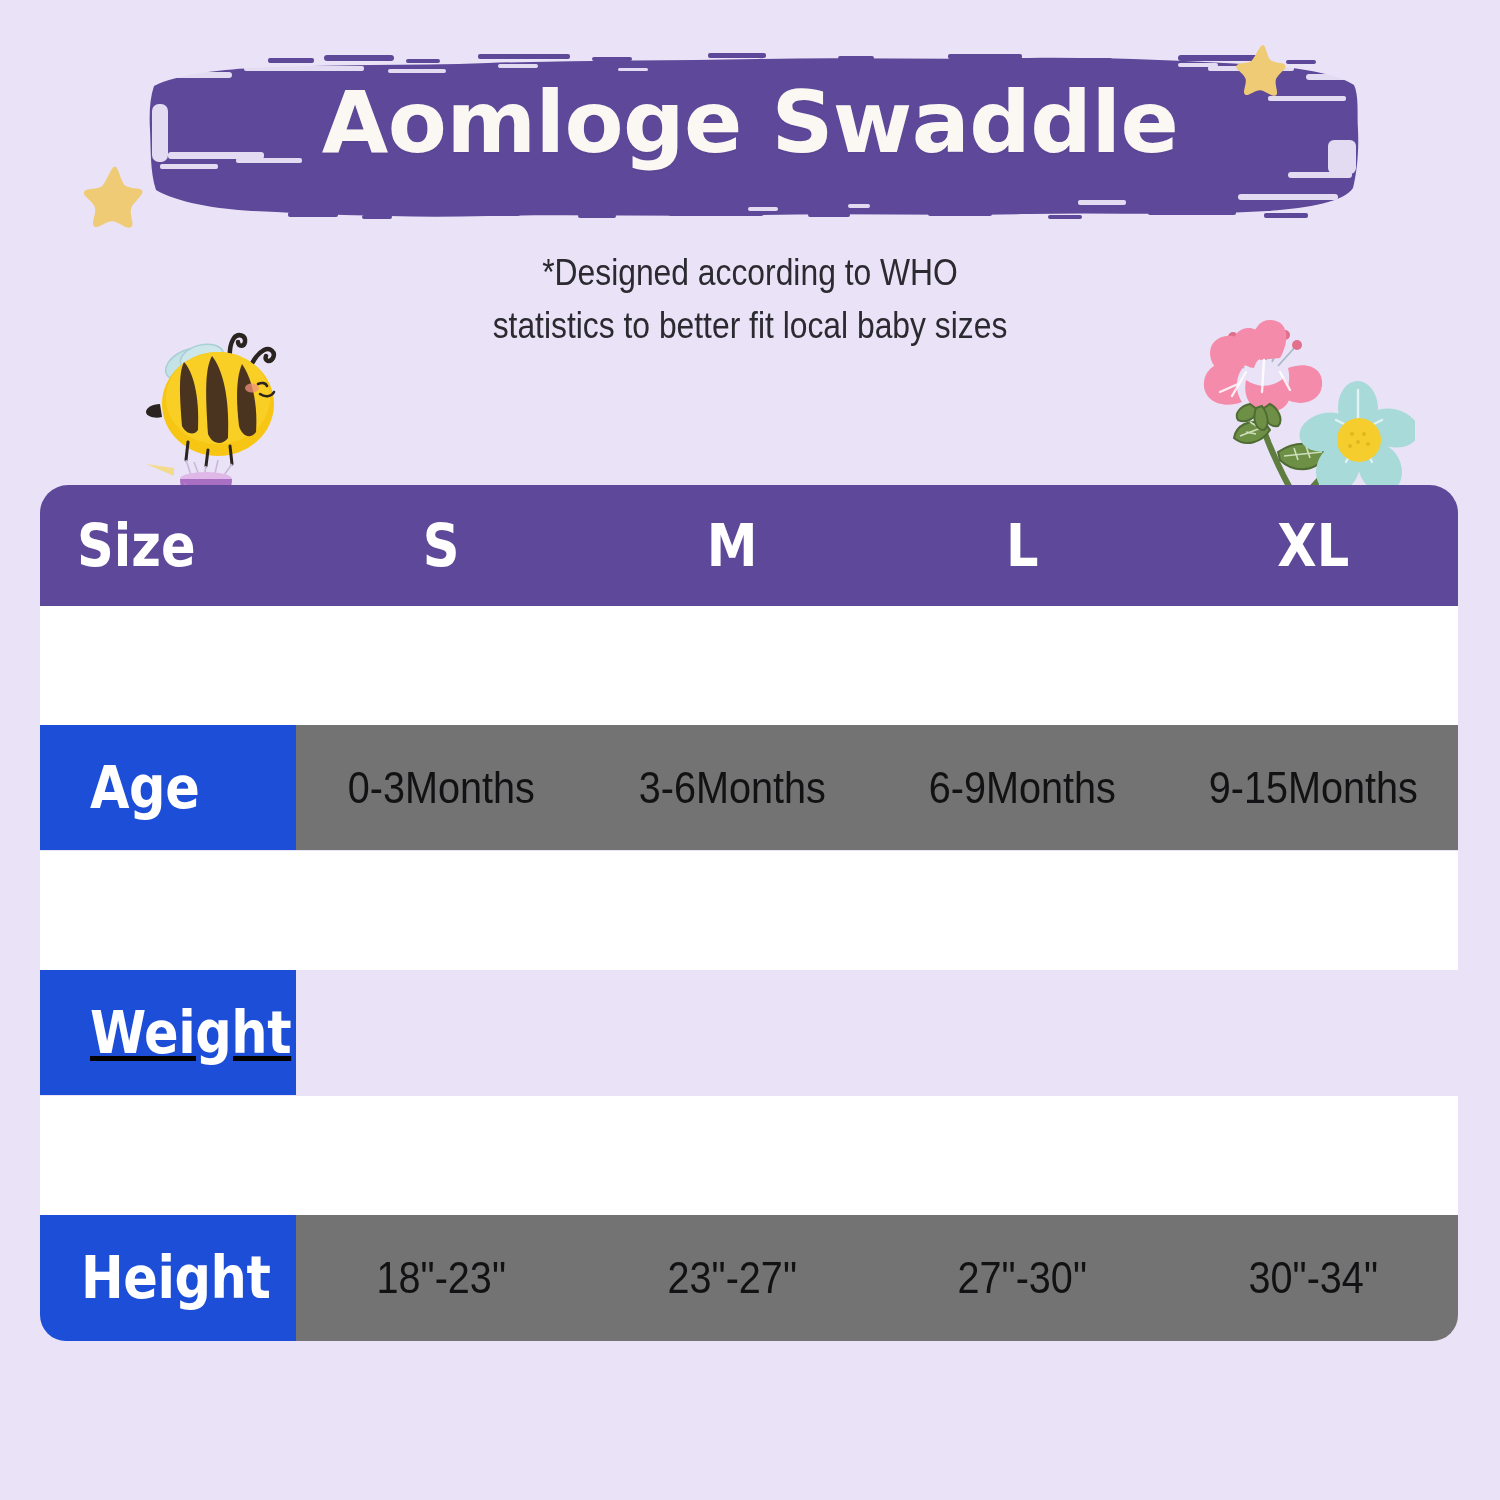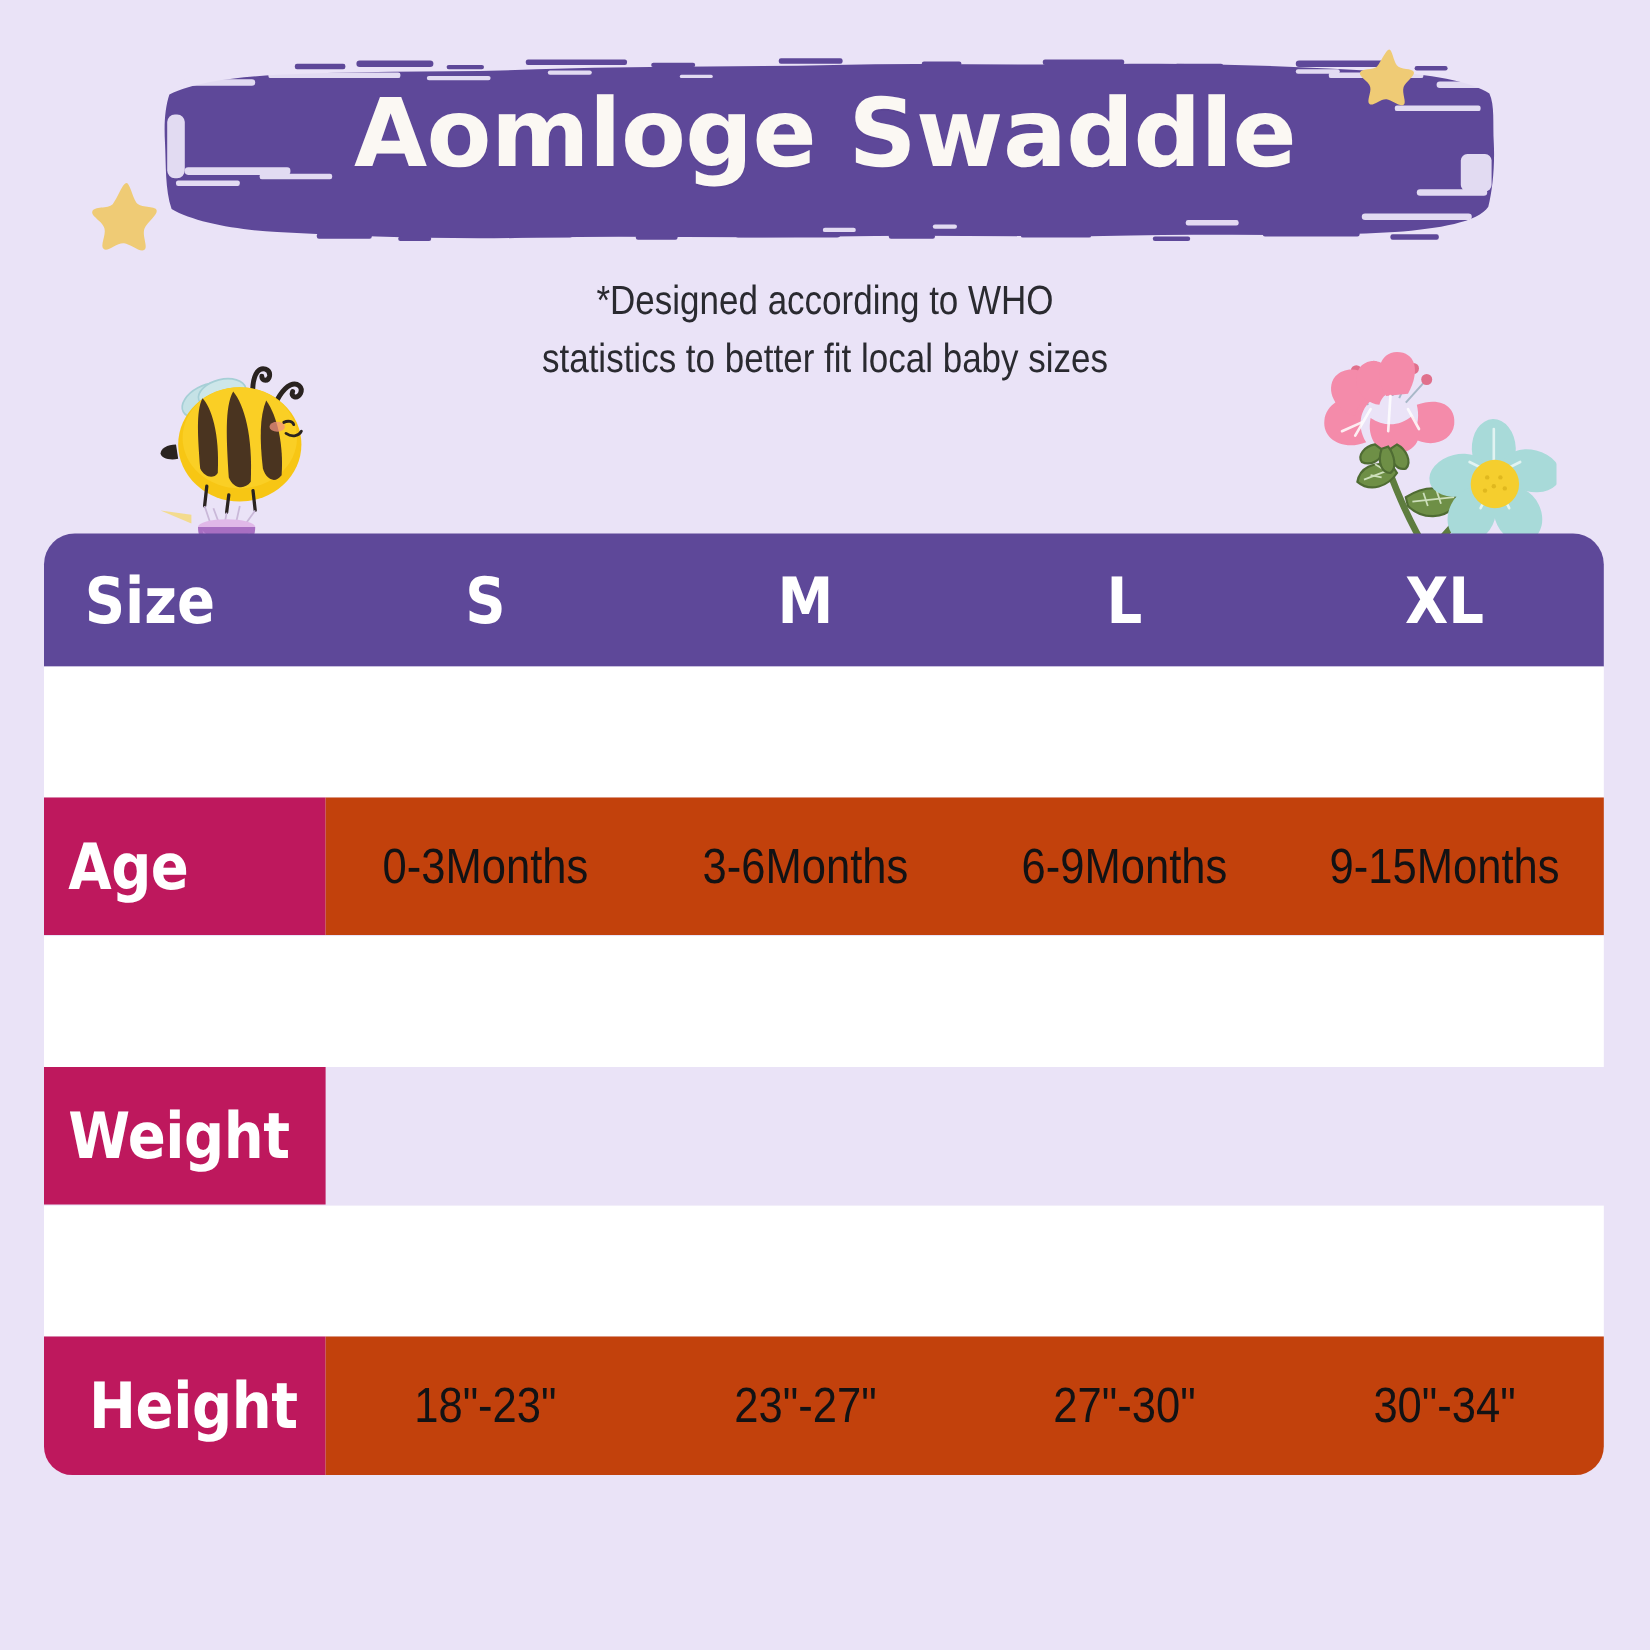--- a/index.html
+++ b/index.html
@@ -103,30 +103,30 @@
     left: 0;
     width: 1418px;
   }
   #spacer-1 { top: 121px; height: 119px; }
   #spacer-2 { top: 366px; height: 119px; }
   #spacer-3 { top: 611px; height: 119px; }
 
   
   .datarow { height: 125px; }
   #row-age    { top: 240px; }
-  #row-weight { top: 485px; }
+  #row-weight { top: 485px; text-decoration: underline; }
   #row-height { top: 730px; height: 126px; }
 
   .label-cell {
     width: 256px;
     height: 100%;
-    background: #be185d;
+    background: #1d4ed8;
     display: flex;
     align-items: center;
-    padding-left: 22px;
+    padding-left: 50px;
     flex: 0 0 256px;
   }
   #row-height .label-cell {
     border-radius: 0 0 0 26px;
     justify-content: flex-end;
   }
 
   .label-text {
     color: #FFFFFF;
     font-size: 58px;
@@ -134,21 +134,21 @@
     font-family: "DejaVu Sans", sans-serif;
     letter-spacing: -0.5px;
     transform: scaleX(0.88);
     transform-origin: left center;
     white-space: nowrap;
   }
 
   .values-cell {
     flex: 1 1 auto;
     height: 100%;
-    background: #c2410c;
+    background: #737373;
     display: flex;
     align-items: center;
   }
   #row-height .values-cell {
     border-radius: 0 0 26px 0;
   }
 
   .vcell {
     flex: 1 1 0;
     text-align: center;

